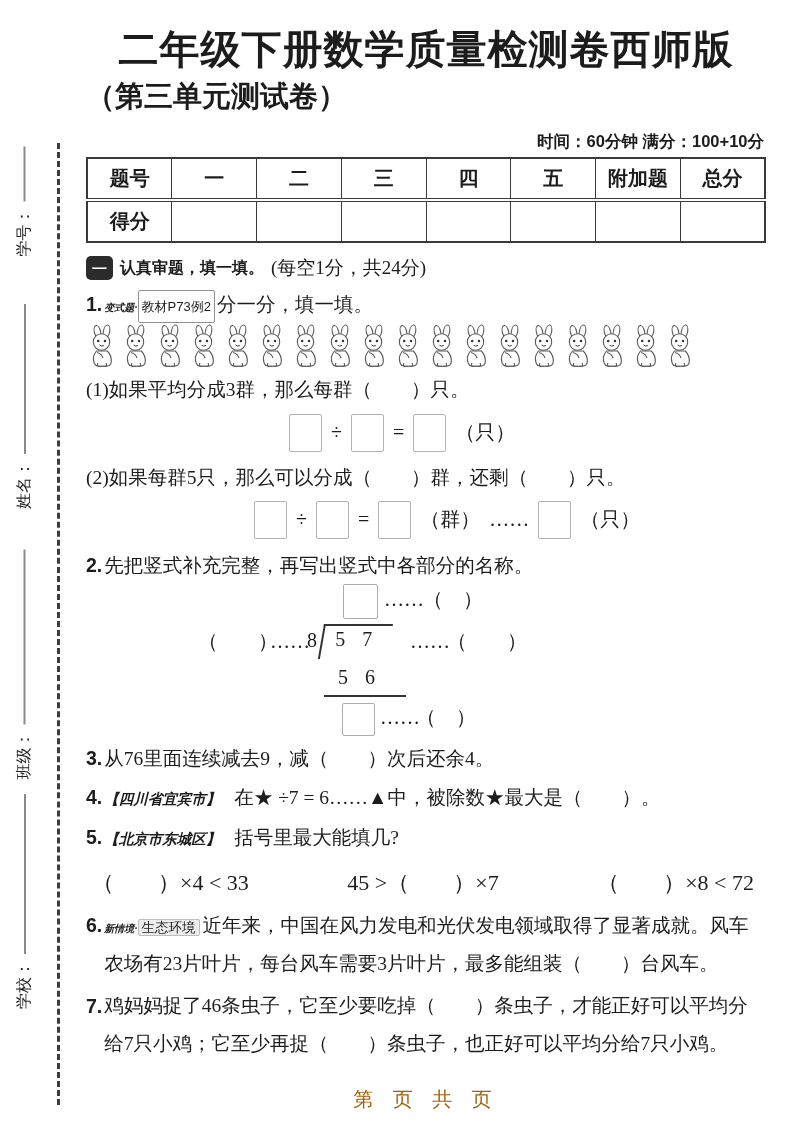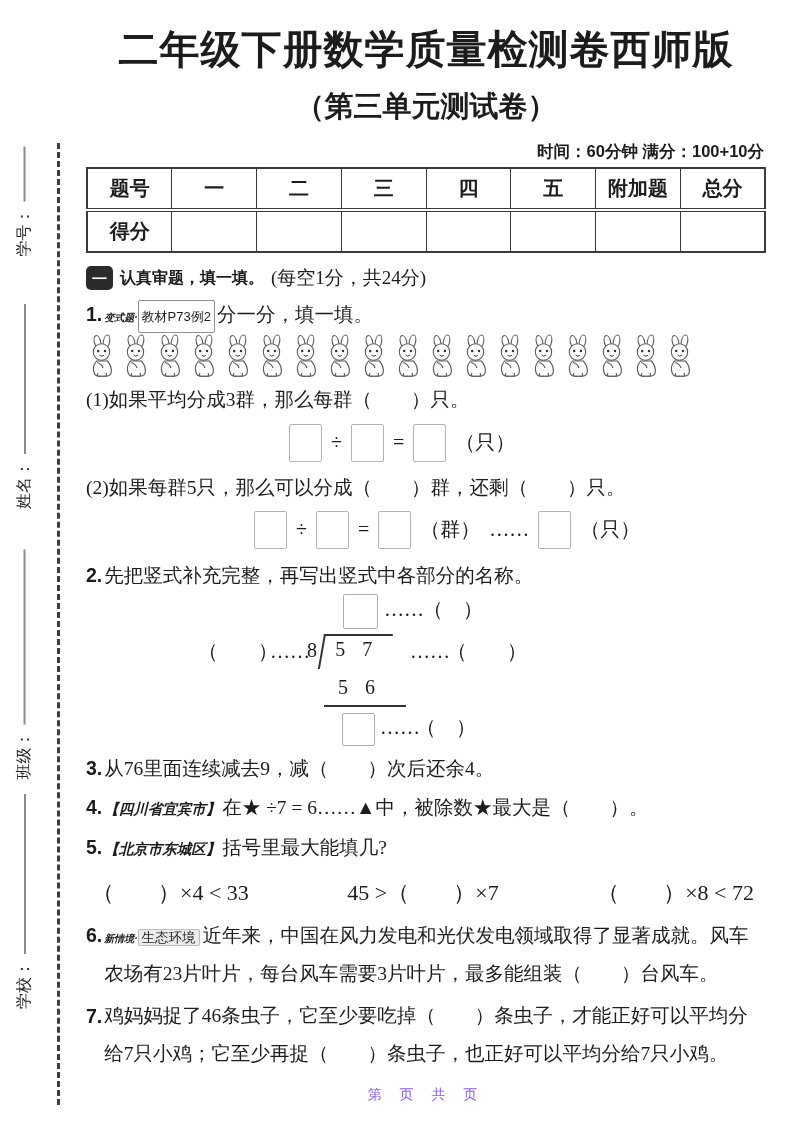--- a/index.html
+++ b/index.html
@@ -13,21 +13,21 @@
   .side-field{position:absolute;display:flex;align-items:center;gap:7px;
               transform:rotate(-90deg);}
   .side-label{font-family:"Liberation Sans","DejaVu Sans",sans-serif;
               font-size:16px;color:#222;white-space:nowrap;}
   .side-line{flex:1;border-top:2.5px solid #8a8a8a;height:0;}
 
   
   .content{position:absolute;left:86px;top:0;width:680px;}
   .title{margin-top:22px;text-align:center;font-size:40px;font-weight:700;
          font-family:"Liberation Sans","DejaVu Sans",sans-serif;letter-spacing:1px;}
-  .subtitle{margin-top:10px;text-align:center;font-size:29px;font-weight:700;
+  .subtitle{text-align:left;font-size:29px;font-weight:700;
             font-family:Liberation Sans, sans-serif;}
   .exam-info{margin:14px 2px 4px 0;text-align:right;font-size:16.5px;font-weight:700;
              font-family:"Liberation Sans","DejaVu Sans",sans-serif;}
 
   table.score{width:100%;border-collapse:collapse;table-layout:fixed;padding-left:7px;}
   table.score td{border:1.6px solid #3a3a3a;height:37px;text-align:center;
                  font-size:20px;font-family:"Liberation Sans","DejaVu Sans",sans-serif;}
   table.score{border:2.5px solid #3a3a3a;}
   table.score tr.hdr td{font-weight:700;border-bottom:4px double #3a3a3a;}
   table.score td.lblcell{font-weight:700;border-radius:20px;}
@@ -46,21 +46,21 @@
         flex:none;margin-right:2px;}
   .qtext{flex:1;}
   .tag-bold{font-family:"Liberation Sans","DejaVu Sans",sans-serif;font-weight:700;
             font-style:italic;font-size:10px;text-align:center;}
   .tag-ref{font-size:13px;border:1px solid #8f8f8f;border-radius:2px;padding:8px 3px;
            font-family:"Liberation Sans","DejaVu Sans",sans-serif;margin-right:2px;}
   .tag-shade{font-size:13.5px;background:#ececec;border:1px solid #bdbdbd;
              border-radius:2px;padding:0 3px;
              font-family:"Liberation Sans","DejaVu Sans",sans-serif;margin-right:3px;}
   .tag-city{font-family:"Liberation Sans","DejaVu Sans",sans-serif;font-weight:700;
-            font-style:italic;font-size:14.5px;margin-right:2px;}
+            font-style:italic;font-size:14.5px;margin-right:14px;}
 
   .rabbit-row{margin-top:5px;display:flex;gap:1px;align-items:flex-end;}
   .rabbit-row svg{flex:none;}
 
   .eqrow{display:flex;align-items:center;gap:9px;font-size:20px;margin-top:9px;}
   .eq1{margin-left:203px;}
   .eq2{margin-left:168px;}
   .abox{width:31px;height:36px;border:1.4px solid #b3b3b3;border-radius:2px;flex:none;}
 
   
@@ -73,21 +73,21 @@
   .bracket .inner{display:inline-block;transform:skewX(10deg);}
   .pair span + span{margin-left:17px;}
   .subline{position:absolute;left:238px;top:111px;width:82px;border-top:2px solid #333;}
 
   .exprrow{display:flex;margin-top:16px;font-size:22px;padding:0 12px 0 6px;
            justify-content:space-between;}
 
   .wrapblock{line-height:1.95;}
 
   .footer{position:absolute;left:86px;width:680px;top:1086px;text-align:center;
-          font-size:14px;letter-spacing:7px;color:#8b5cf6;
+          font-size:20px;letter-spacing:7px;color:#a16207;
           font-family:"Liberation Sans","DejaVu Sans",sans-serif;}
 </style>
 </head>
 <body>
 
 <div class="page">
 
   <div class="seal-line"></div>
 
   <div class="side-field" style="left:-31px;top:191px;width:110px;">

